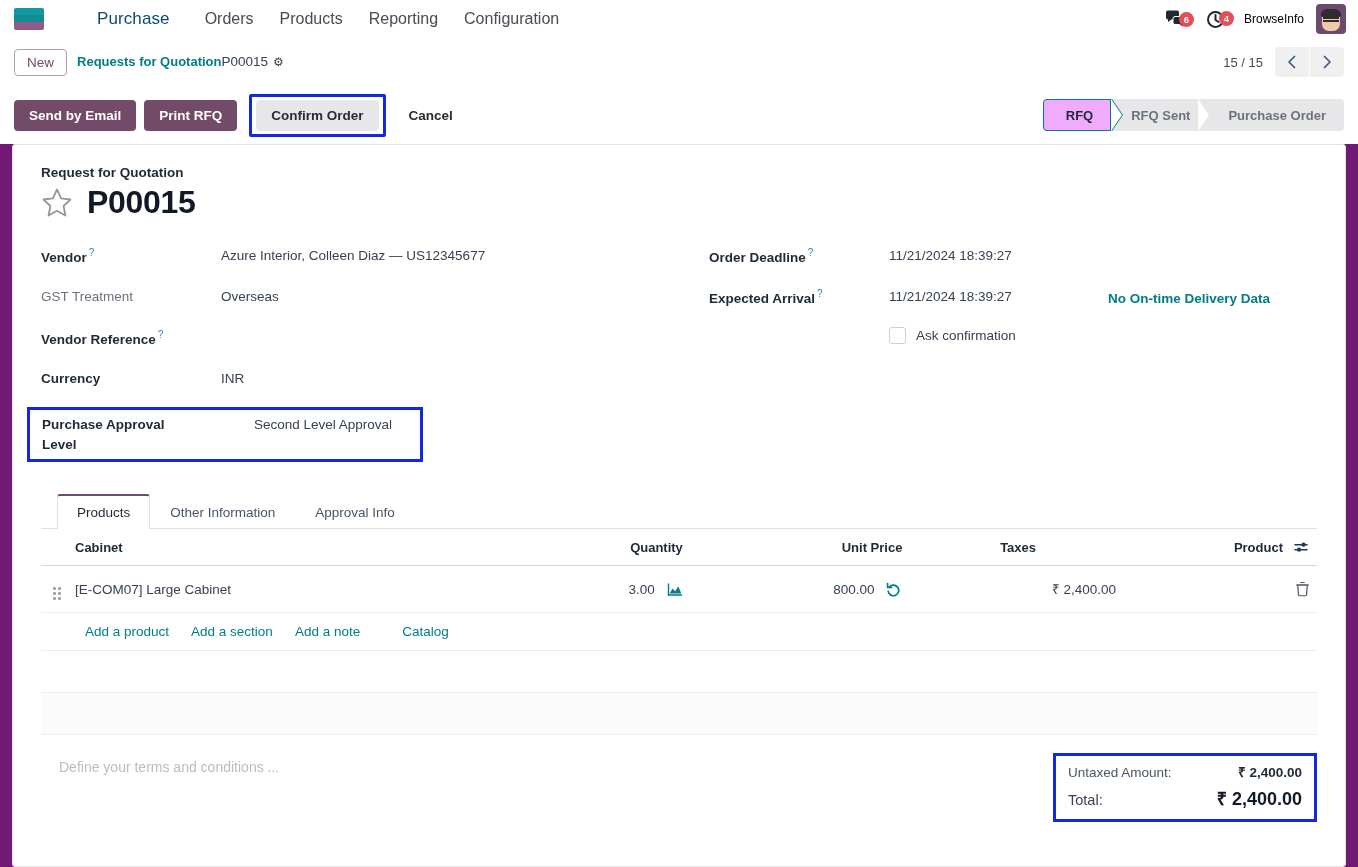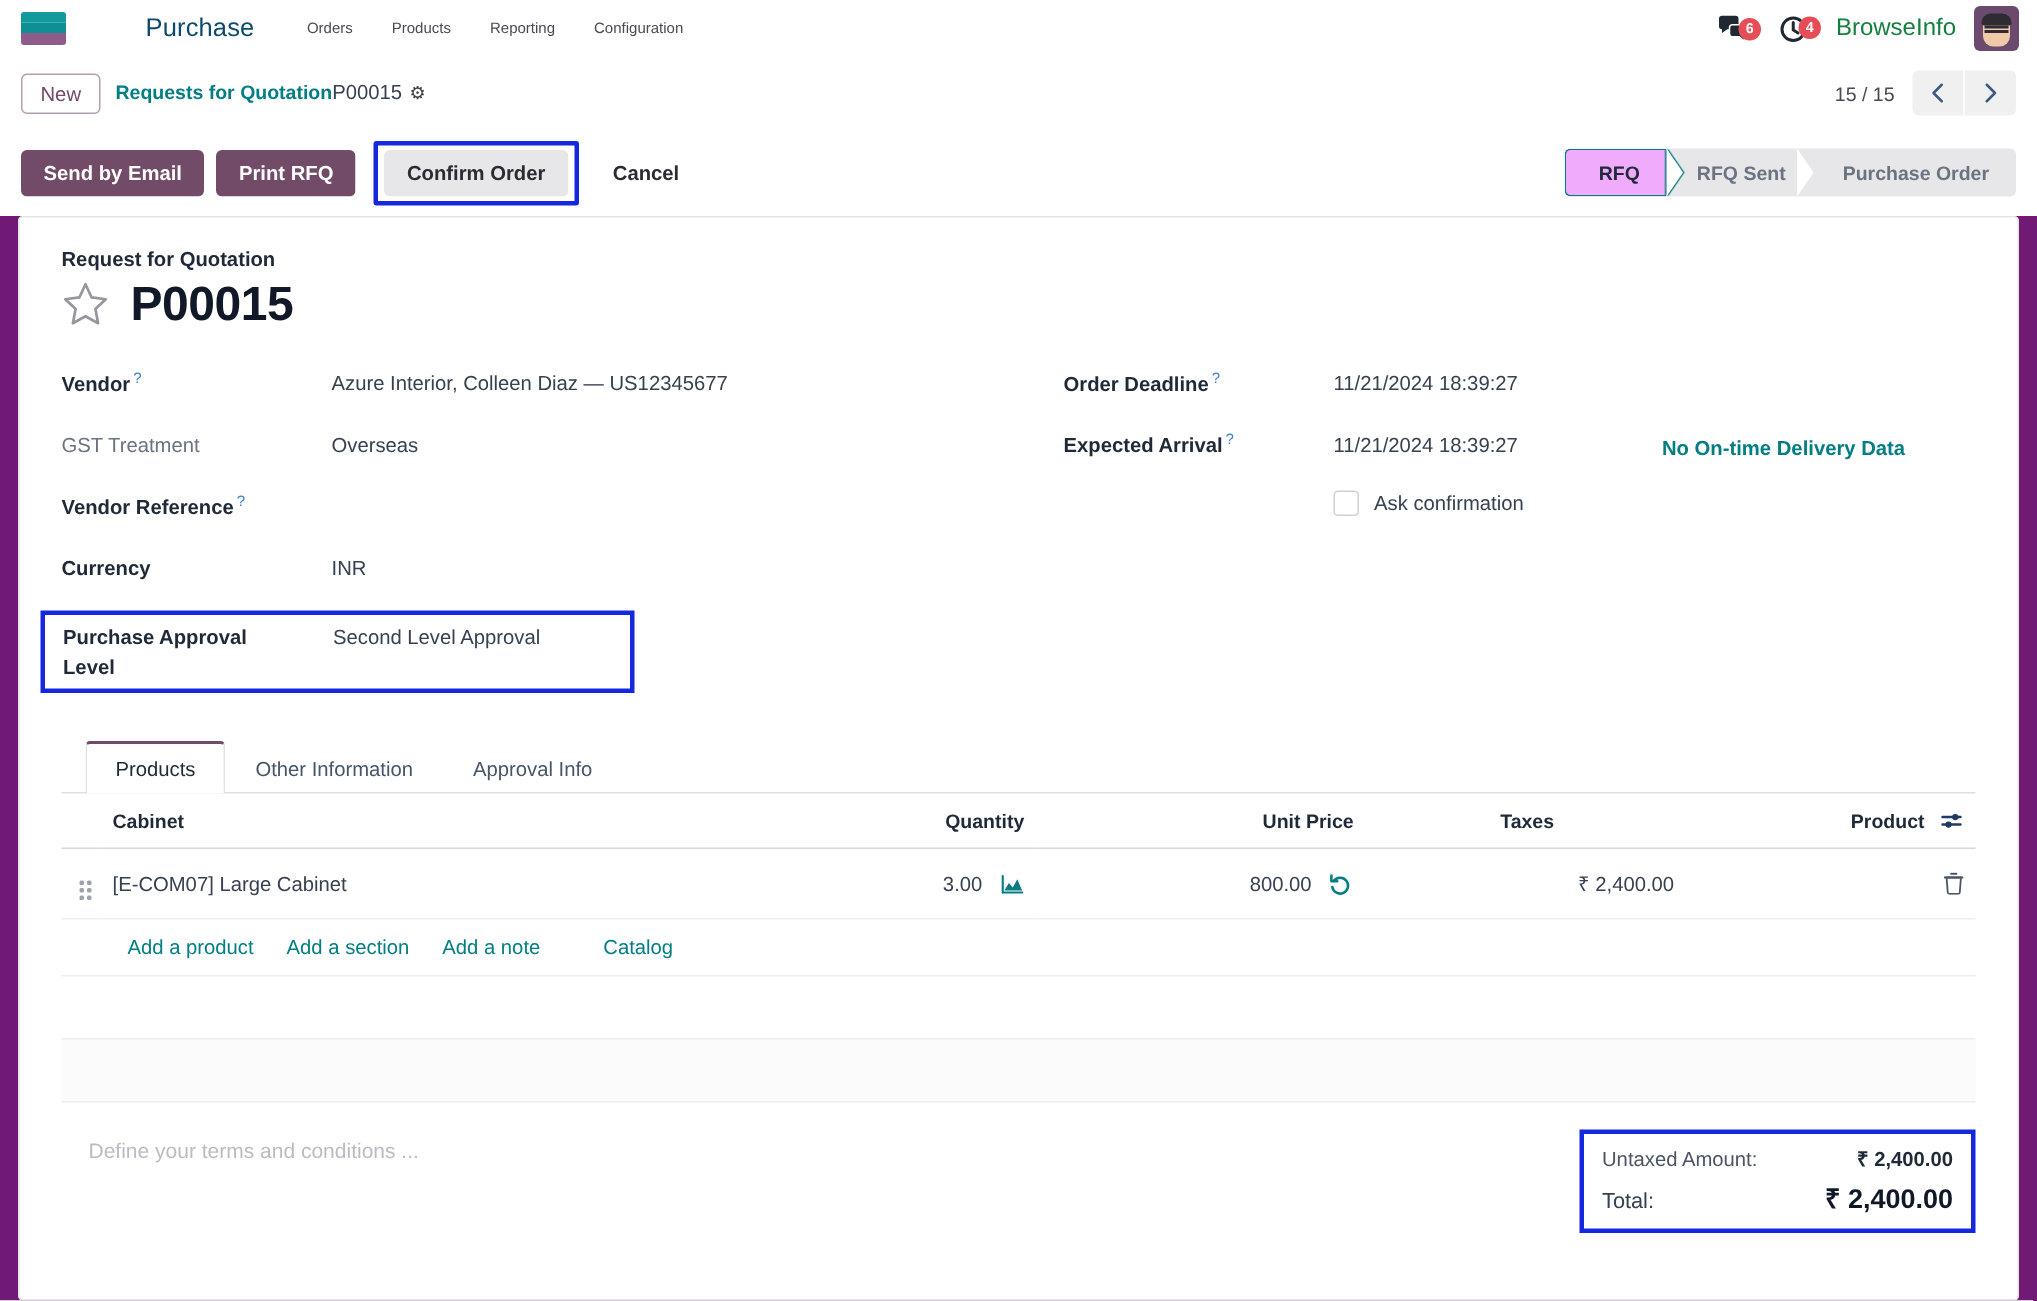--- a/index.html
+++ b/index.html
@@ -35,21 +35,21 @@
   .brand-name {
     font-size: 17px;
     color: #0c4a6e;
     font-weight: 400;
     margin-right: 22px;
     letter-spacing: .1px;
     margin-left: 44px;
   }
   .nav-menu { display: flex; align-items: center; gap: 0; }
   .nav-item {
-    font-size: 10px;
+    font-size: 16px;
     color: #4a4a55;
     padding: 6px 13px;
     cursor: pointer;
     border-radius: 3px;
     white-space: nowrap;
   }
   .nav-right {
     position: absolute; right: 8px; top: 0;
     height: 38px;
     display: flex; align-items: center; gap: 0;
@@ -67,22 +67,22 @@
     color: #fff;
     font-size: 9.5px;
     font-weight: 700;
     min-width: 15px; height: 15px;
     line-height: 15px;
     border-radius: 8px;
     text-align: center;
     padding: 0 3px;
   }
   .user-name {
-    font-size: 16px;
-    color: #15803d;
+    font-size: 12px;
+    color: #000000;
     padding: 0 12px 0 8px;
     cursor: pointer;
     text-align: center;
   }
   .avatar {
     width: 30px; height: 30px;
     border-radius: 4px;
     background: #6b4a6e;
     position: relative;
     overflow: hidden;
@@ -310,21 +310,21 @@
   }
   .field-value.empty { min-height: 18px; }
   .approval-hl {
     border: 3px solid #1428e0;
     padding: 5px 8px 5px 12px;
     margin: 0 0 10px -14px;
     display: flex;
     width: 396px;
   }
   .approval-hl .field-label { flex: 0 0 180px; width: 180px; padding-top: 0; }
-  .approval-hl .field-value { padding-top: 0; }
+  .approval-hl .field-value { padding-top: 0; margin-left: 32px; }
   .ontime-link {
     position: absolute;
     left: 1095px;
     top: 146px;
     font-size: 13.5px;
     color: #017e84;
     font-weight: 700;
     cursor: pointer;
   }
   .cb-row { display: flex; align-items: center; gap: 10px; margin-top: 2px; }

